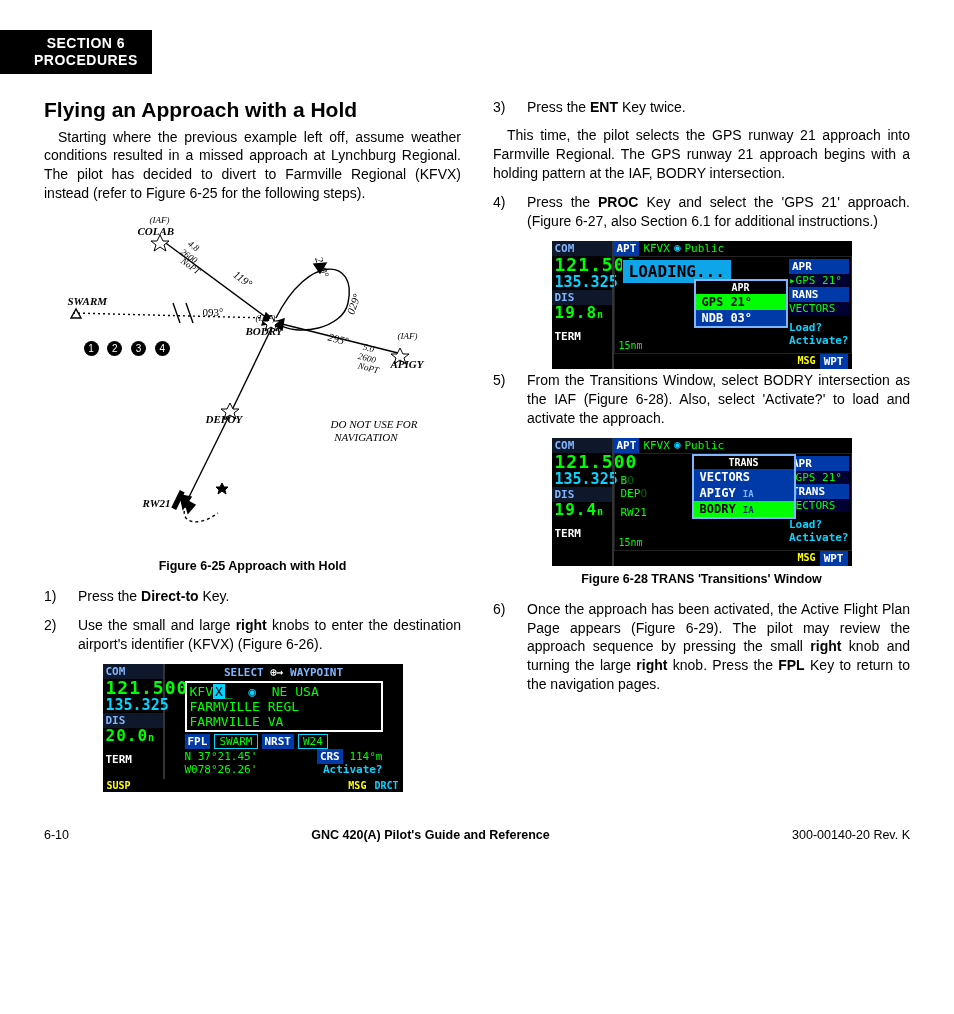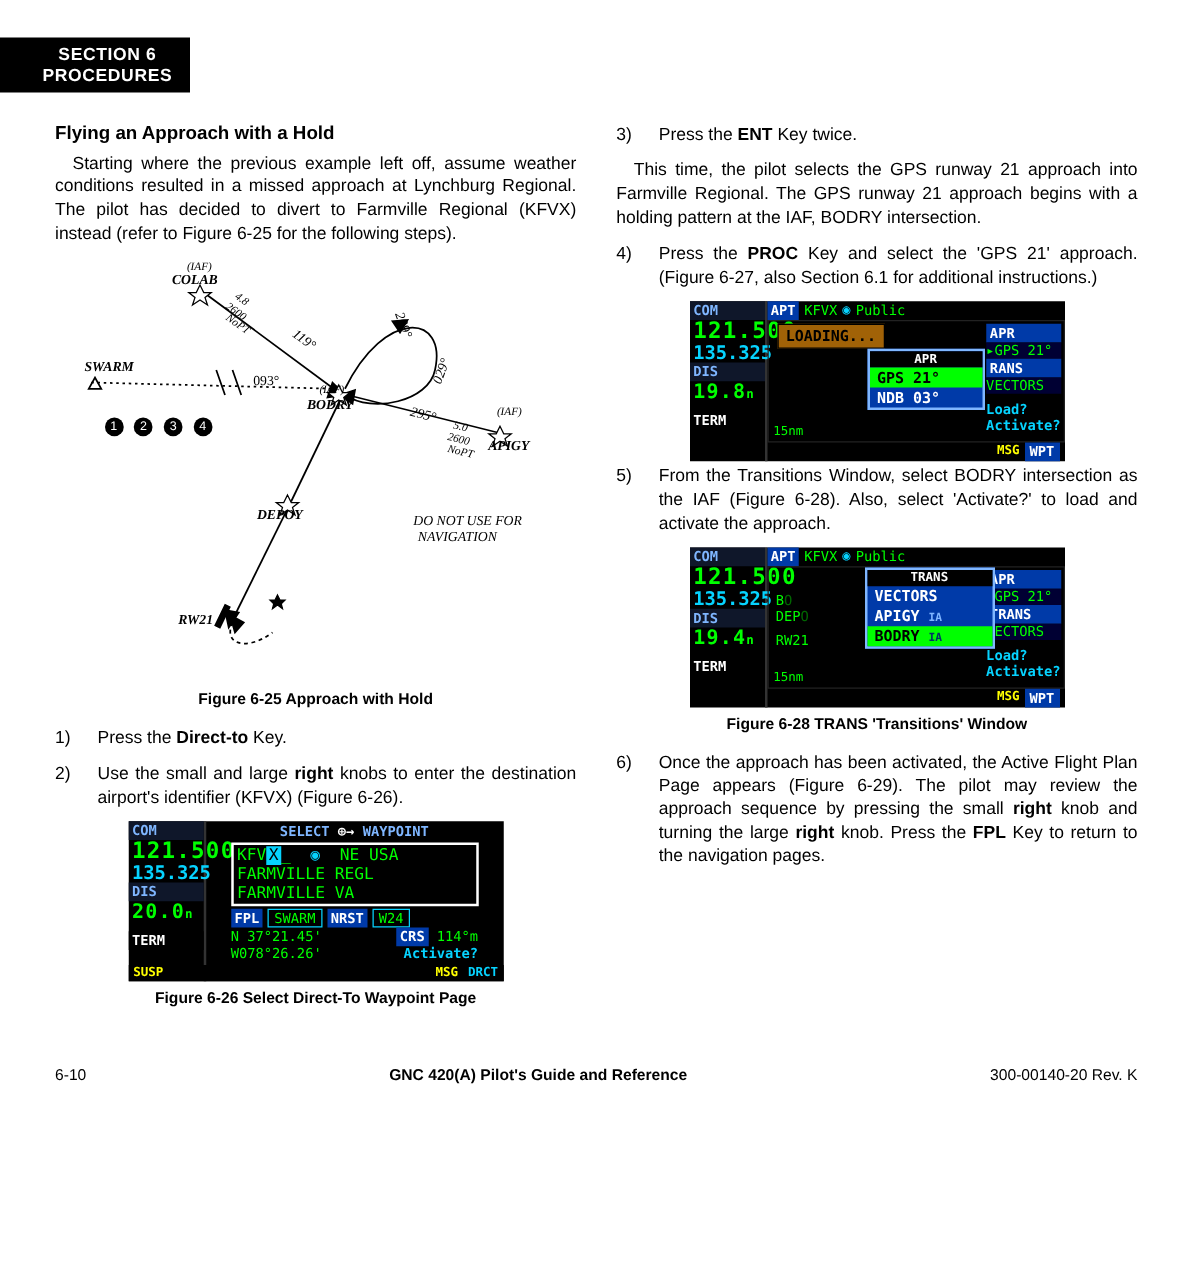--- a/index.html
+++ b/index.html
@@ -23,21 +23,21 @@
     letter-spacing: .5px;
     text-align: center;
     line-height: 1.2;
   }
   .cols {
     display: flex;
     gap: 32px;
   }
   .col { width: 50%; }
   h2.sub {
-    font-size: 15px;
+    font-size: 21px;
     font-weight: 700;
     margin: 0 0 6px 0;
   }
   p.body {
     margin: 0 0 10px 0;
     text-align: justify;
     line-height: 1.35;
   }
   p.body.indent { text-indent: 14px; }
   .fig-caption {
@@ -111,21 +111,21 @@
   .gps .cursor { background:#06d3ff; color:#000; padding:0 2px; }
   .gps .btm { display:flex; font-size:10px; }
   .gps .btm span { padding:1px 4px; }
   .gps .menu {
     position:absolute; background:#003aa8; border:2px solid #7fb6ff;
     font-size:12px; font-weight:700; color:#fff;
   }
   .gps .menu .mh { background:#000; color:#fff; font-size:10px; padding:1px 4px; text-align:center;}
   .gps .menu .mi { padding:1px 6px; }
   .gps .menu .sel { background:#0f0; color:#000; }
-  .gps .load { position:absolute; background:#a16207; color:#000; border:1px solid #000; padding:2px 6px; font-size:12px; font-weight:700;}
+  .gps .load { position:absolute; background:#0ea5e9; color:#000; border:1px solid #000; padding:2px 6px; font-size:16px; font-weight:700;}
 </style>
 </head>
 <body>
 
 
 
 
 <div class="section-tab">
   <div>SECTION 6</div>
   <div>PROCEDURES</div>
@@ -252,21 +252,20 @@
           </div>
         </div>
       </div>
       <div class="btm" style="position:absolute; bottom:0; left:0; right:0; background:#000;">
         <span class="yel">SUSP</span>
         <span style="flex:1;"></span>
         <span class="yel">MSG</span>
         <span class="cy">DRCT</span>
       </div>
     </div>
-    <div class="fig-caption">Figure 6-26  Select Direct-To Waypoint Page</div>
   </div>
 
   <div class="col">
     <ol class="steps">
       <li>
         <span class="num">3)</span>
         <span class="txt"><span>Press the </span><span class="bold">ENT</span><span> Key twice.</span></span>
       </li>
     </ol>
     <p class="body indent">This time, the pilot selects the GPS runway 21 approach into Farmville Regional.  The GPS runway 21 approach begins with a holding pattern at the IAF, BODRY intersection.</p>

